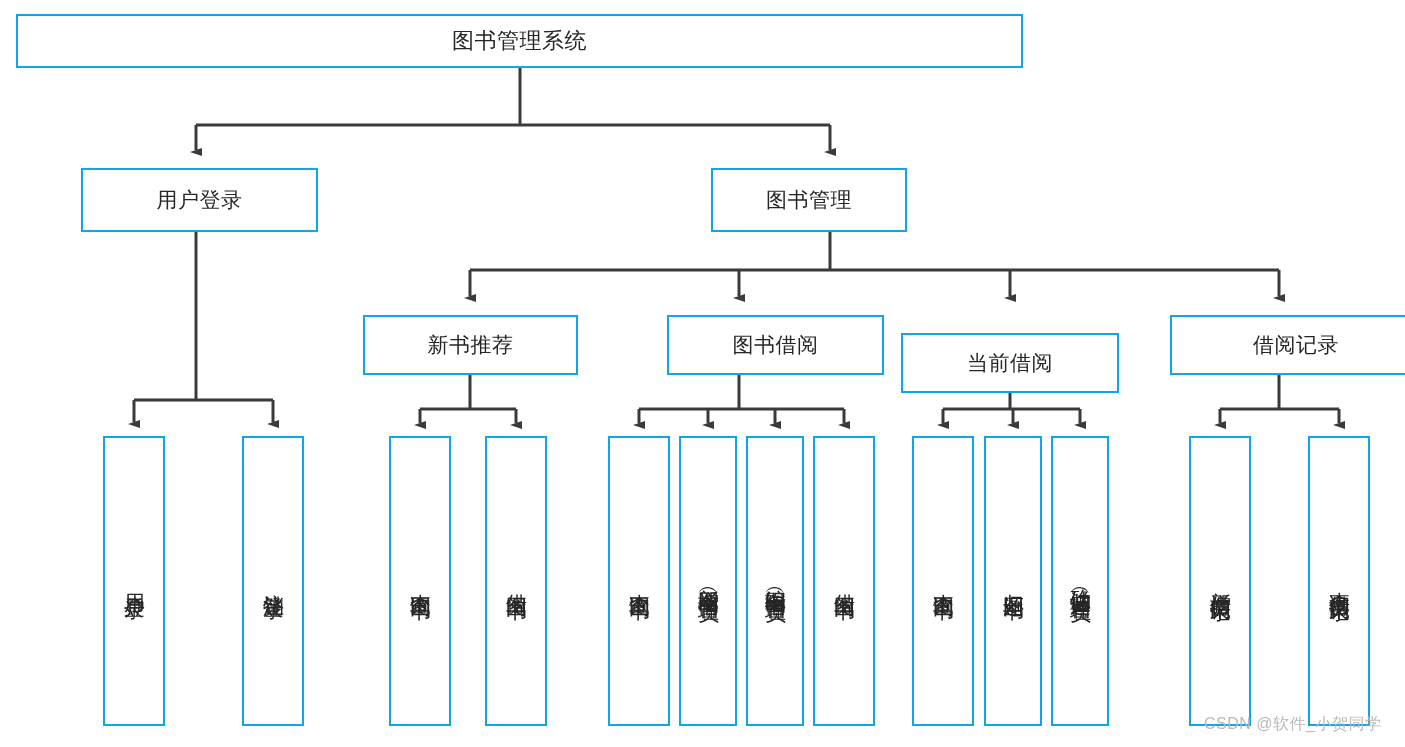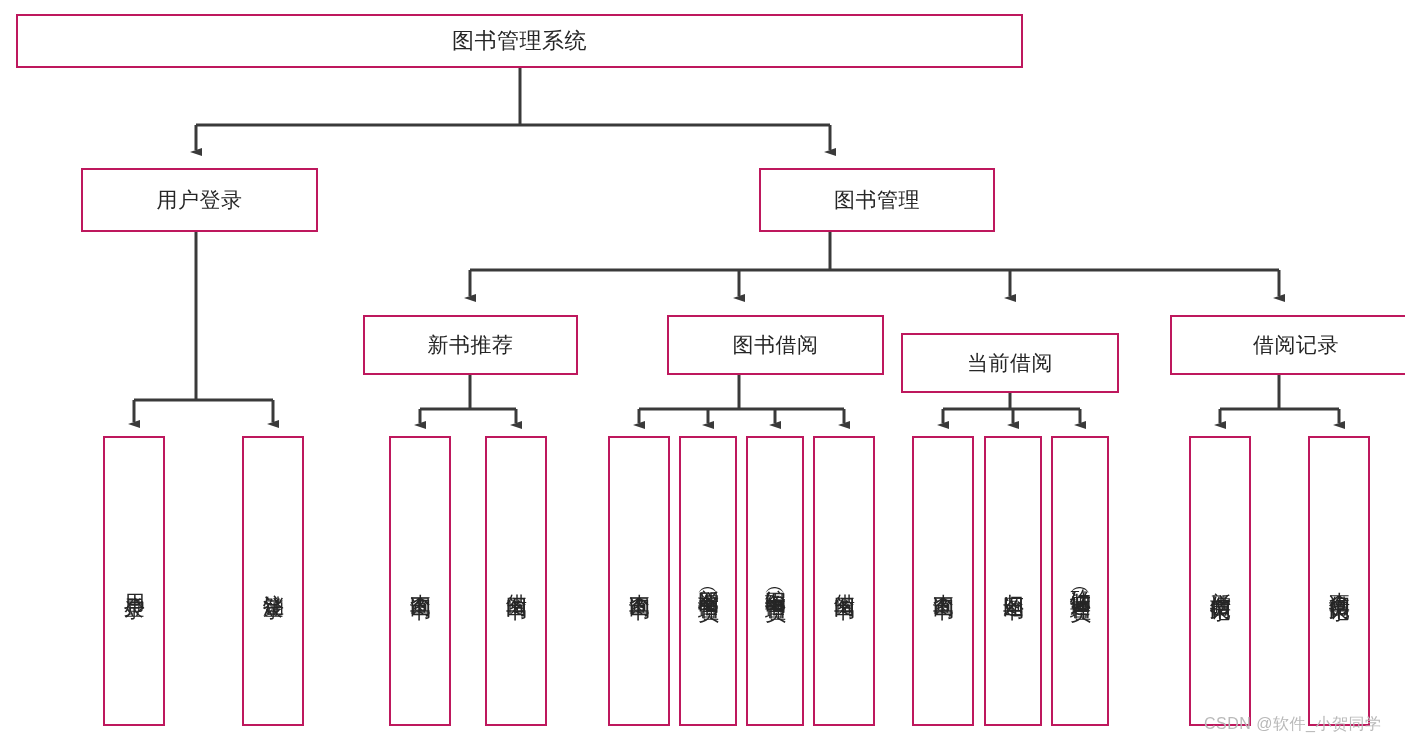--- a/index.html
+++ b/index.html
@@ -22,21 +22,21 @@
     position: absolute;
     left: 0;
     top: 0;
     width: 1405px;
     height: 747px;
     pointer-events: none;
   }
   .node {
     position: absolute;
     box-sizing: border-box;
-    border: 2px solid #be185d;
+    border: 2px solid #0ea5e9;
     background: #ffffff;
     display: flex;
     align-items: center;
     justify-content: center;
     color: #262626;
     line-height: 1.18;
     text-align: center;
   }
   .node.horiz {
     font-size: 21px;
@@ -125,21 +125,21 @@
     </g>
   </svg>
 
   <div class="node horiz root" style="left:16px; top:14px; width:1007px; height:54px;">
     <span>图书管理系统</span>
   </div>
 
   <div class="node horiz" style="left:81px; top:168px; width:237px; height:64px;">
     <span>用户登录</span>
   </div>
-  <div class="node horiz" style="left:711px; top:168px; width:236px; height:64px;margin-left:48px;">
+  <div class="node horiz" style="left:711px; top:168px; width:196px; height:64px;">
     <span>图书管理</span>
   </div>
 
   <div class="node horiz" style="left:363px; top:315px; width:215px; height:60px;">
     <span>新书推荐</span>
   </div>
   <div class="node horiz" style="left:631px; top:315px; width:217px; height:60px;margin-left:36px;">
     <span>图书借阅</span>
   </div>
   <div class="node horiz" style="left:901px; top:333px; width:218px; height:60px;">

